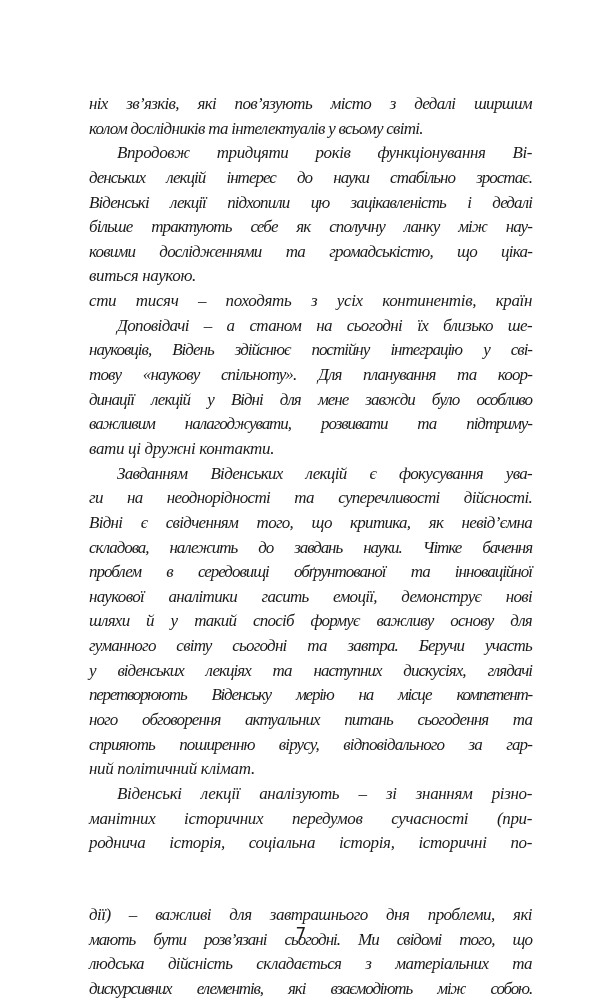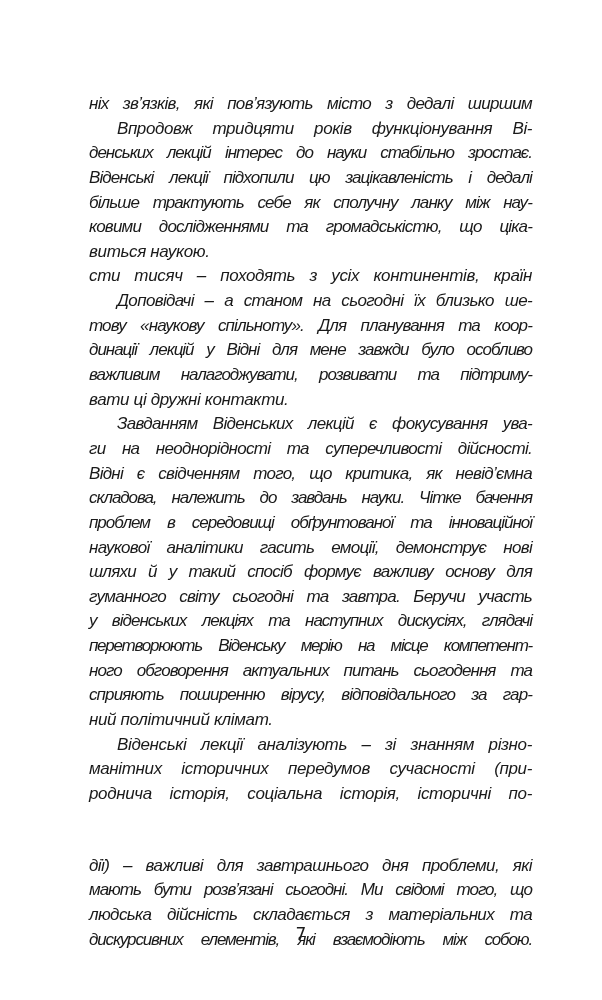--- a/index.html
+++ b/index.html
@@ -12,21 +12,21 @@
       height: 1000px;
       position: relative;
       overflow: hidden;
       color: #1a1a1a;
     }
     .page-body {
       position: absolute;
       left: 89px;
       top: 92px;
       width: 443px;
-      font-family: Liberation Sans, sans-serif;
+      font-family: Liberation Serif, serif;
       font-style: italic;
       font-size: 17px;
       line-height: 24.65px;
       letter-spacing: -0.35px;
       word-spacing: 0px;
     }
     .line {
       display: block;
       white-space: nowrap;
       text-align: justify;
@@ -50,32 +50,34 @@
       font-size: 17px;
       color: #1a1a1a;
     }
   </style>
 </head>
 <body>
 
 <div class="page-body">
   <div>
     <span class="line" style="letter-spacing: -0.657188px;">ніх зв’язків, які пов’язують місто з дедалі ширшим</span>
+    <span class="line last" style="letter-spacing: -0.741562px;">колом дослідників та інтелектуалів у всьому світі.</span>
   </div>
   <div>
     <span class="line indent" style="letter-spacing: -0.413988px;">Впродовж тридцяти років функціонування Ві-</span>
     <span class="line" style="letter-spacing: -0.999816px;">денських лекцій інтерес до науки стабільно зростає.</span>
     <span class="line" style="letter-spacing: -0.901002px;">Віденські лекції підхопили цю зацікавленість і дедалі</span>
     <span class="line" style="letter-spacing: -0.894271px;">більше трактують себе як сполучну ланку між нау-</span>
     <span class="line" style="letter-spacing: -0.805785px;">ковими дослідженнями та громадськістю, що ціка-</span>
     <span class="line last">виться наукою.</span>
   </div>
   <div>
     <span class="line">сти тисяч – походять з усіх континентів, країн</span>
     <span class="line indent" style="letter-spacing: -0.630273px;">Доповідачі – а станом на сьогодні їх близько ше-</span>
+    <span class="line" style="letter-spacing: -1.0148px;">науковців, Відень здійснює постійну інтеграцію у сві-</span>
     <span class="line" style="letter-spacing: -0.868176px;">тову «наукову спільноту». Для планування та коор-</span>
     <span class="line" style="letter-spacing: -1.01346px;">динації лекцій у Відні для мене завжди було особливо</span>
     <span class="line" style="letter-spacing: -1.03614px;">важливим налагоджувати, розвивати та підтриму-</span>
     <span class="line last">вати ці дружні контакти.</span>
   </div>
   <div>
     <span class="line indent" style="letter-spacing: -0.691033px;">Завданням Віденських лекцій є фокусування ува-</span>
     <span class="line" style="letter-spacing: -0.692793px;">ги на неоднорідності та суперечливості дійсності.</span>
     <span class="line" style="letter-spacing: -0.713202px;">Відні є свідченням того, що критика, як невід’ємна</span>
     <span class="line" style="letter-spacing: -1.06906px;">складова, належить до завдань науки. Чітке бачення</span>

